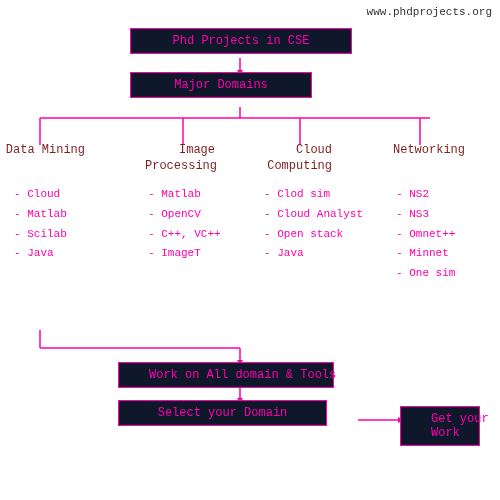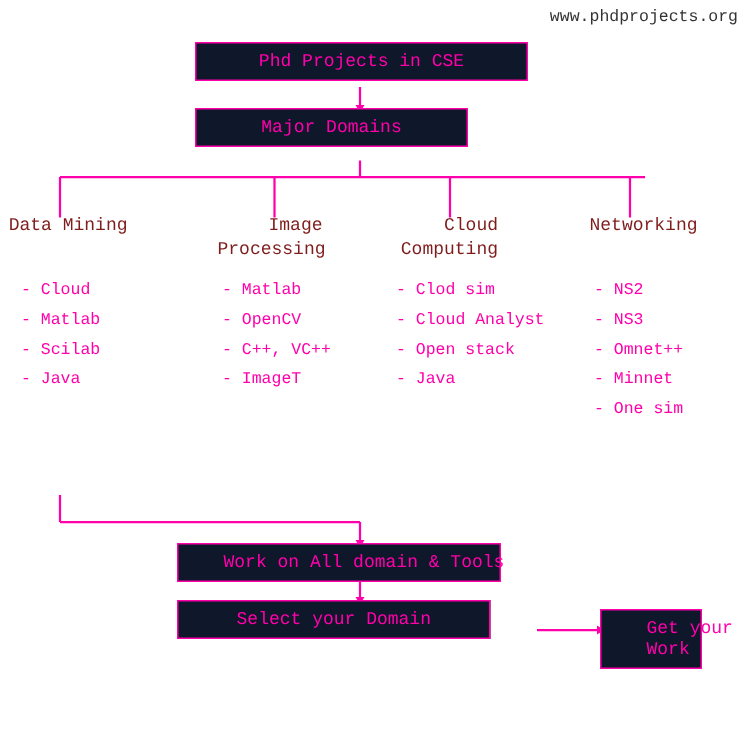--- a/index.html
+++ b/index.html
@@ -132,13 +132,13 @@
   <li>NS3</li>
   <li>Omnet++</li>
   <li>Minnet</li>
   <li>One sim</li>
 </ul>
 
 <div class="box" style="left:118px; top:362px; width:216px;">Work on All domain &amp; Tools</div>
 
 <div class="box" style="left:118px; top:400px; width:209px;">Select your Domain</div>
 
-<div class="box" style="left:400px; top:406px; width:68px; ">Get your<br>Work</div>
+<div class="box" style="left:400px; top:406px; width:80px; ">Get your<br>Work</div>
 
 </body></html>

